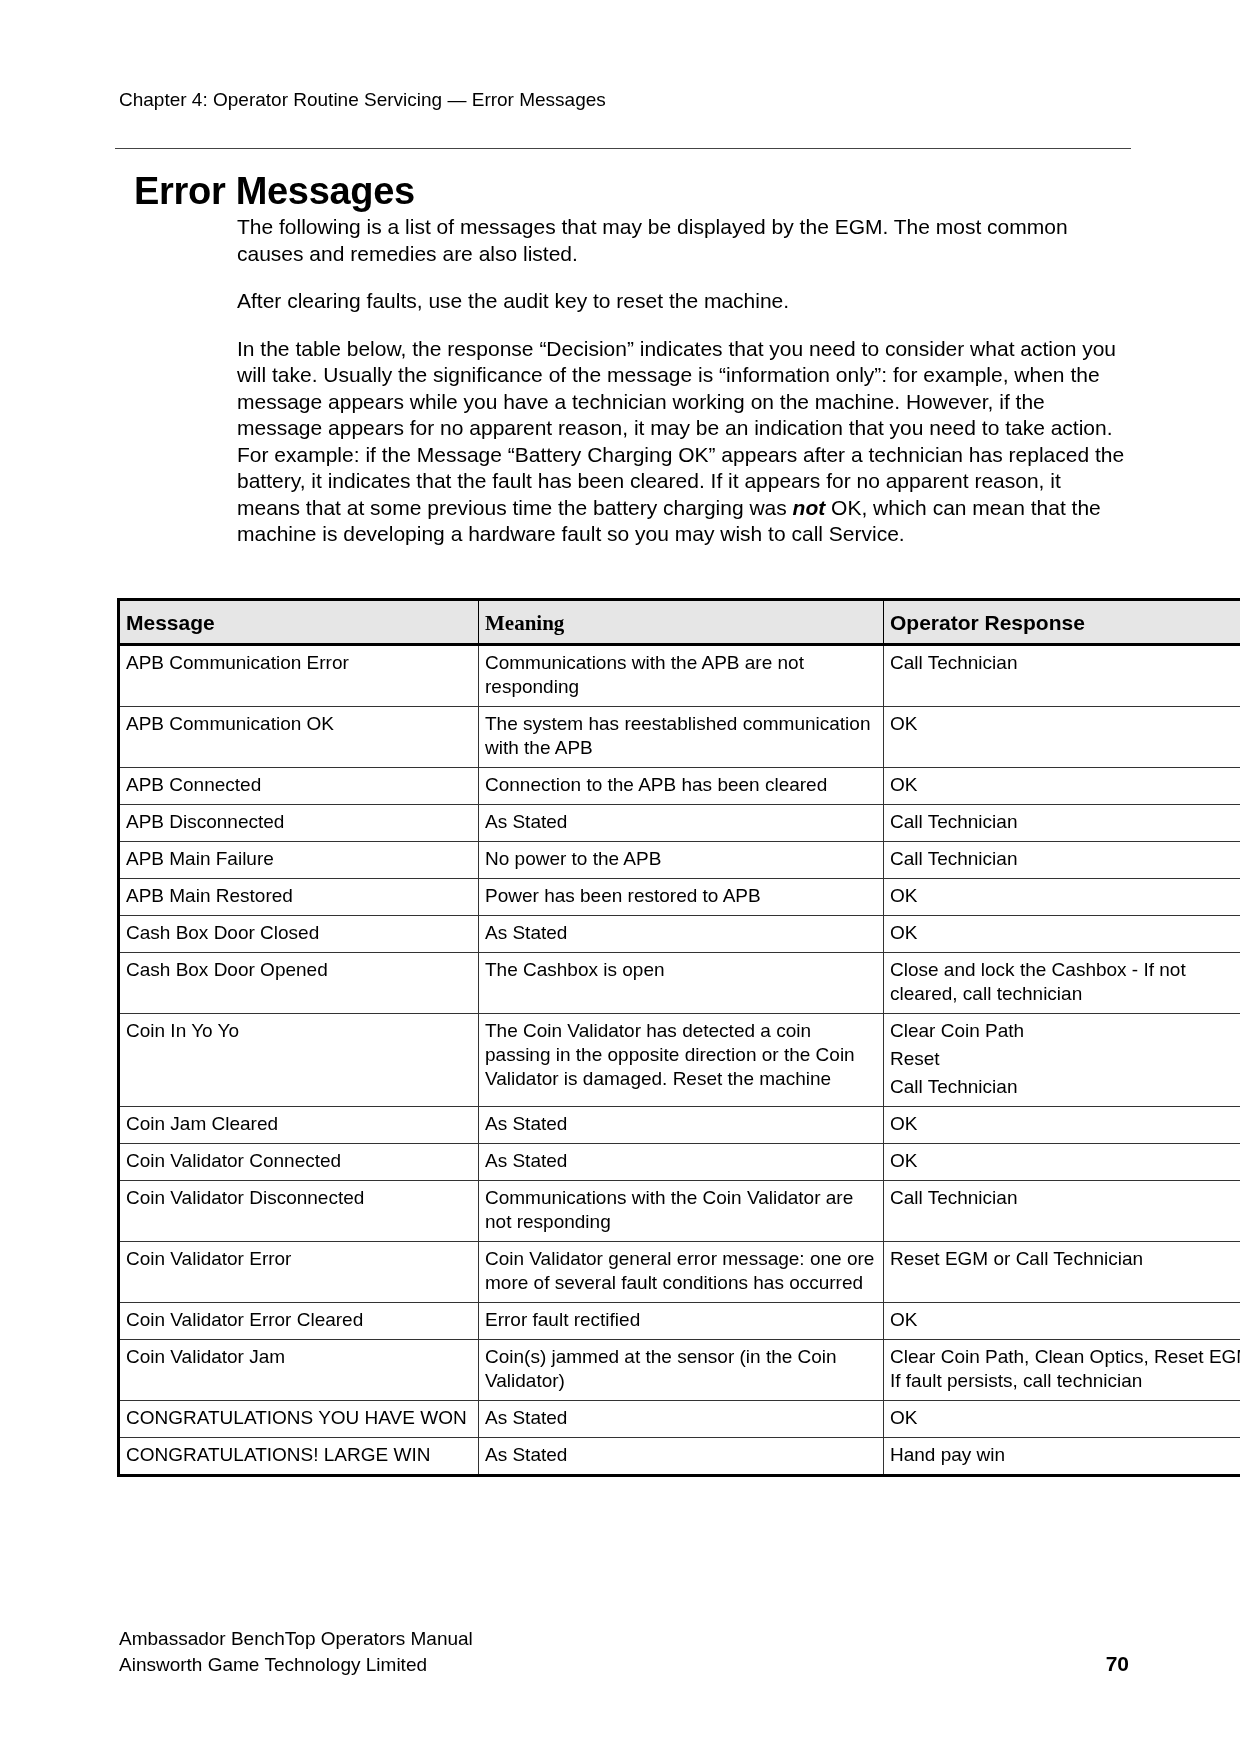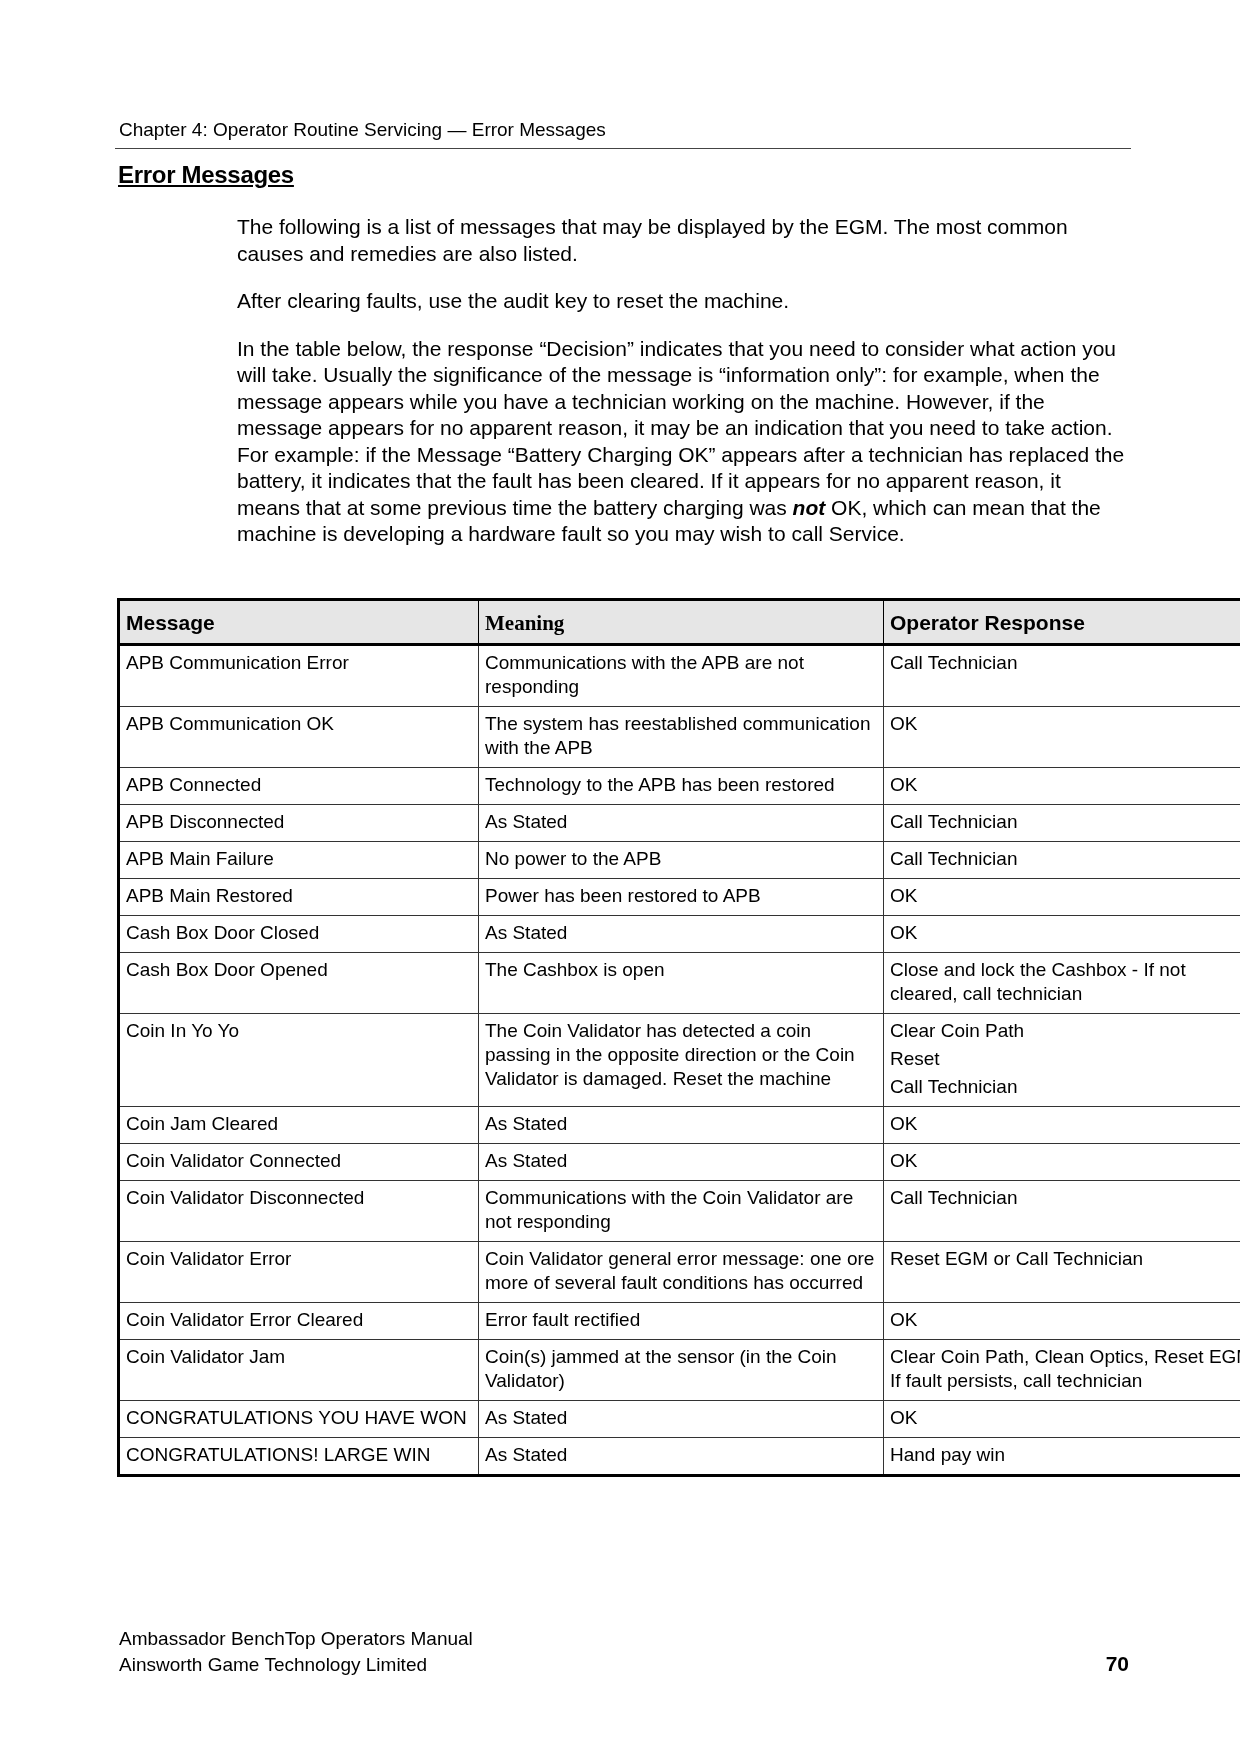--- a/index.html
+++ b/index.html
@@ -2,29 +2,29 @@
 <html><head>
 <meta charset="utf-8">
 <style>
   html, body { margin: 0; padding: 0; background: #ffffff; }
   body {
     width: 1240px; height: 1755px; position: relative; overflow: hidden;
     font-family: "Liberation Sans", sans-serif; color: #000;
   }
   .running-head {
     position: absolute; left: 119px; top: 88px;
-    font-size: 19px; line-height: 24px; margin-top: 30px;
+    font-size: 19px; line-height: 24px;
   }
   .head-rule {
     position: absolute; left: 115px; top: 148px; width: 1016px; height: 0;
     border-top: 1.5px solid #444;
   }
   .page-title {
-    position: absolute; left: 118px; top: 150px; margin: 0;
-    font-size: 24px; font-weight: bold; line-height: 50px; letter-spacing: -0.3px; text-decoration: underline;
+    position: absolute; left: 118px; top: 150px; margin: 16px;
+    font-size: 38px; font-weight: bold; line-height: 50px; letter-spacing: -0.3px;
   }
   .body-text {
     position: absolute; left: 237px; top: 214px; width: 900px;
     font-size: 21px; line-height: 26.5px;
   }
   .body-text p { margin: 0 12px 21px 0; }
   .body-text p.last { margin-bottom: 0; }
   table.msg-table {
     position: absolute; left: 117px; top: 598px; width: 1148px;
     border-collapse: collapse; border: 3px solid #000;
@@ -83,21 +83,21 @@
       </tr>
       <tr>
         <td>APB Communication OK</td>
         <td>The system has reestablished communication with the APB</td>
         <td>
           <span class="resp-line">OK</span>
         </td>
       </tr>
       <tr>
         <td>APB Connected</td>
-        <td>Technology to the APB has been restored</td>
+        <td>Connection to the APB has been cleared</td>
         <td>
           <span class="resp-line">OK</span>
         </td>
       </tr>
       <tr>
         <td>APB Disconnected</td>
         <td>As Stated</td>
         <td>
           <span class="resp-line">Call Technician</span>
         </td>

